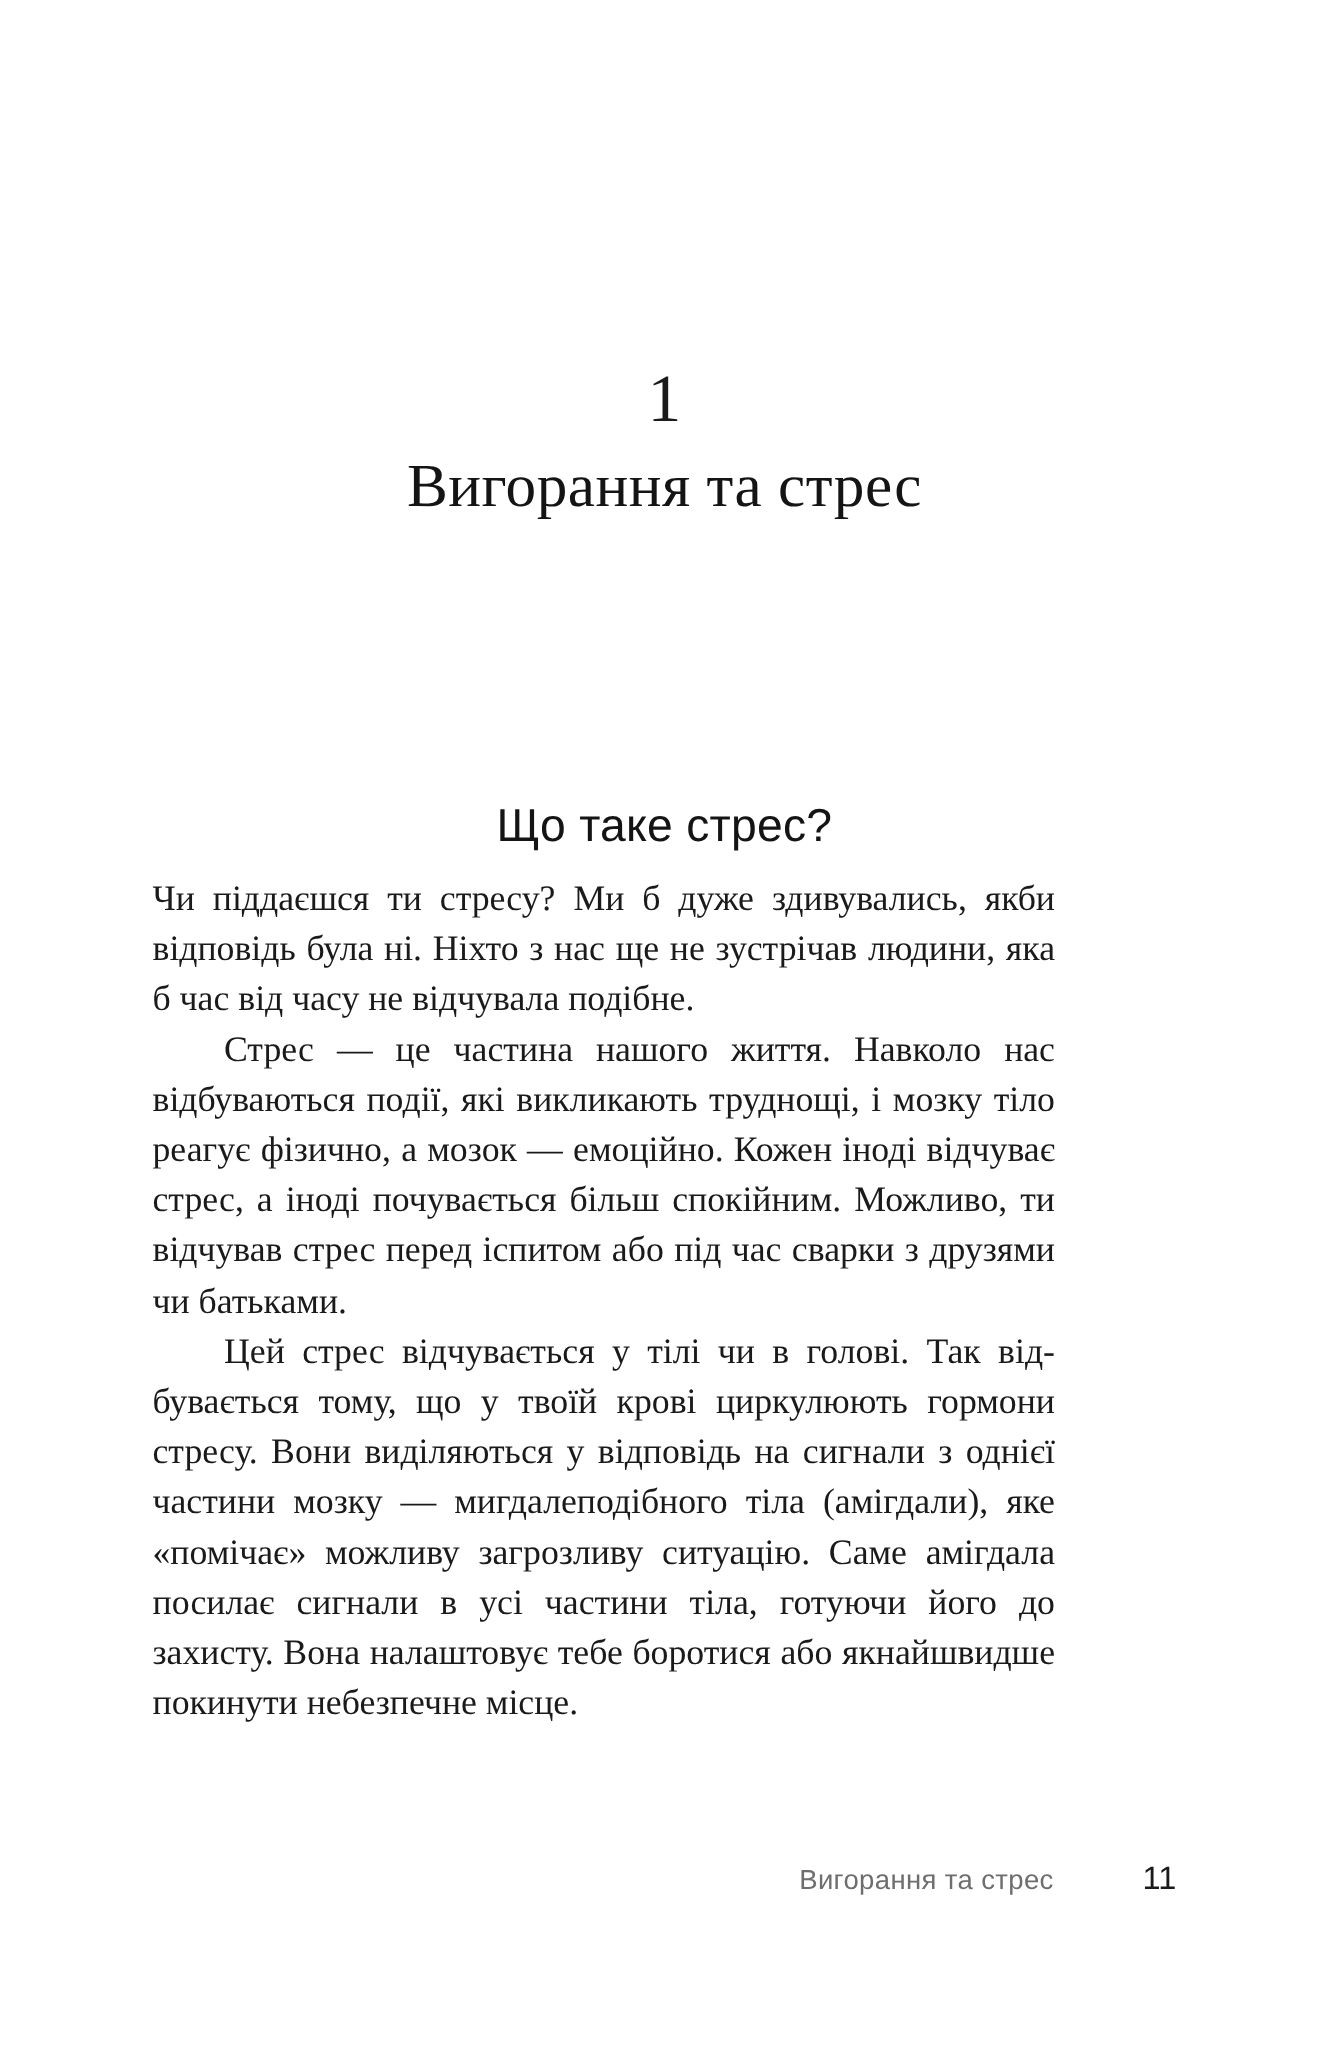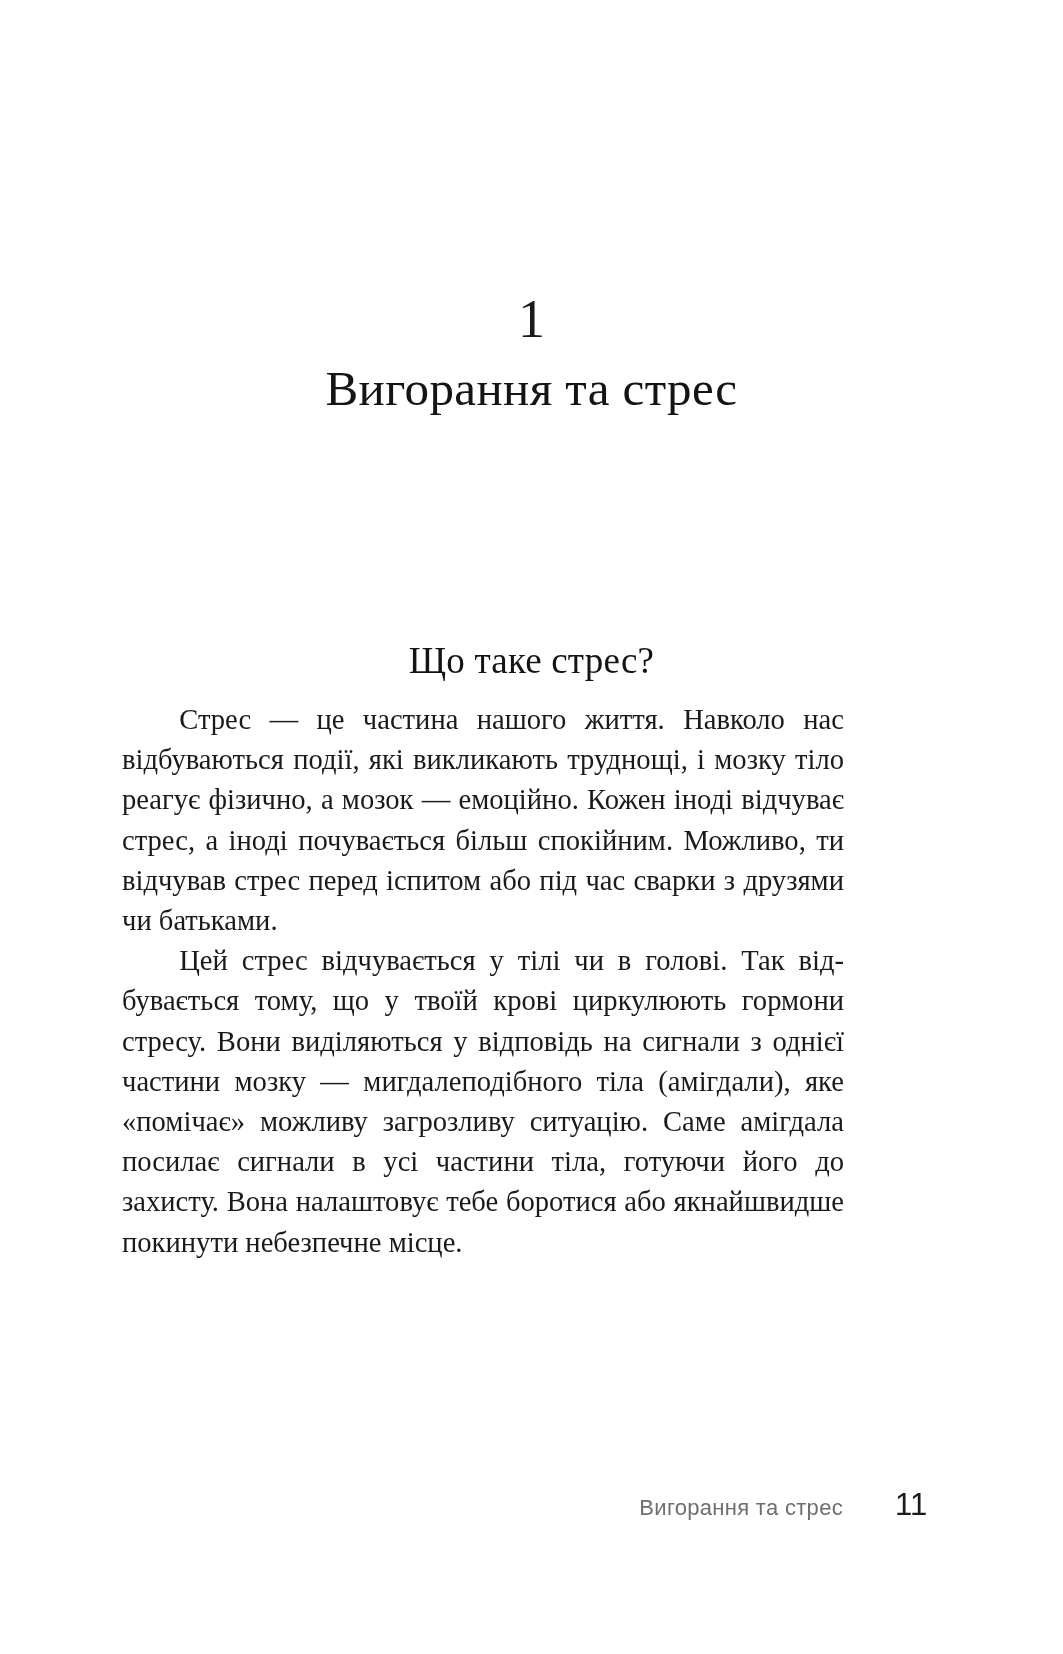--- a/index.html
+++ b/index.html
@@ -44,21 +44,21 @@
     letter-spacing: 0.4px;
   }
 
   
   .section-heading {
     position: absolute;
     left: 0;
     right: 0;
     top: 608px;
     text-align: center;
-    font-family: Liberation Serif, serif;
+    font-family: Liberation Sans, sans-serif;
     font-size: 37px;
     line-height: 1.2;
     color: #141414;
     font-weight: 400;
     letter-spacing: 0.2px;
   }
 
   
   .body-text {
     position: absolute;
@@ -97,39 +97,41 @@
   }
   .footer-running-head {
     font-family: "Liberation Sans", "DejaVu Sans", sans-serif;
     font-size: 22px;
     color: #6e6e6e;
     letter-spacing: 0.3px;
     white-space: nowrap;
   }
   .footer-page-number {
     font-family: "Liberation Sans", "DejaVu Sans", sans-serif;
-    font-size: 31px;
+    font-size: 26px;
     color: #1a1a1a;
     margin-left: 52px;
     min-width: 46px;
+    text-align: right;
   }
 </style>
 </head>
 <body>
 
 <div class="page">
 
   <div class="chapter-opener">
     <div class="chapter-number">1</div>
     <div class="chapter-title">Вигорання та стрес</div>
   </div>
 
   <h2 class="section-heading">Що таке стрес?</h2>
 
   <div class="body-text">
+    <p>Чи піддаєшся ти стресу? Ми б дуже здивувались, якби відповідь була ні. Ніхто з нас ще не зустрічав людини, яка б час від часу не відчувала подібне.</p>
     <p class="indent">Стрес — це частина нашого життя. Навколо нас відбуваються події, які викликають труднощі, і мозку тіло реагує фізично, а мозок — емоційно. Кожен іноді відчуває стрес, а іноді почувається більш спокійним. Можливо, ти відчував стрес перед іспитом або під час сварки з друзями чи батьками.</p>
     <p class="indent">Цей стрес відчувається у тілі чи в голові. Так від­бувається тому, що у твоїй крові циркулюють гормони стресу. Вони виділяються у відповідь на сигнали з од­нієї частини мозку — мигдалеподібного тіла (амігда­ли), яке «помічає» можливу загрозливу ситуацію. Саме амігдала посилає сигнали в усі частини тіла, готуючи його до захисту. Вона налаштовує тебе боротися або якнайшвидше покинути небезпечне місце.</p>
   </div>
 
   <div class="footer">
     <span class="footer-running-head">Вигорання та стрес</span>
     <span class="footer-page-number">11</span>
   </div>
 
 </div>

